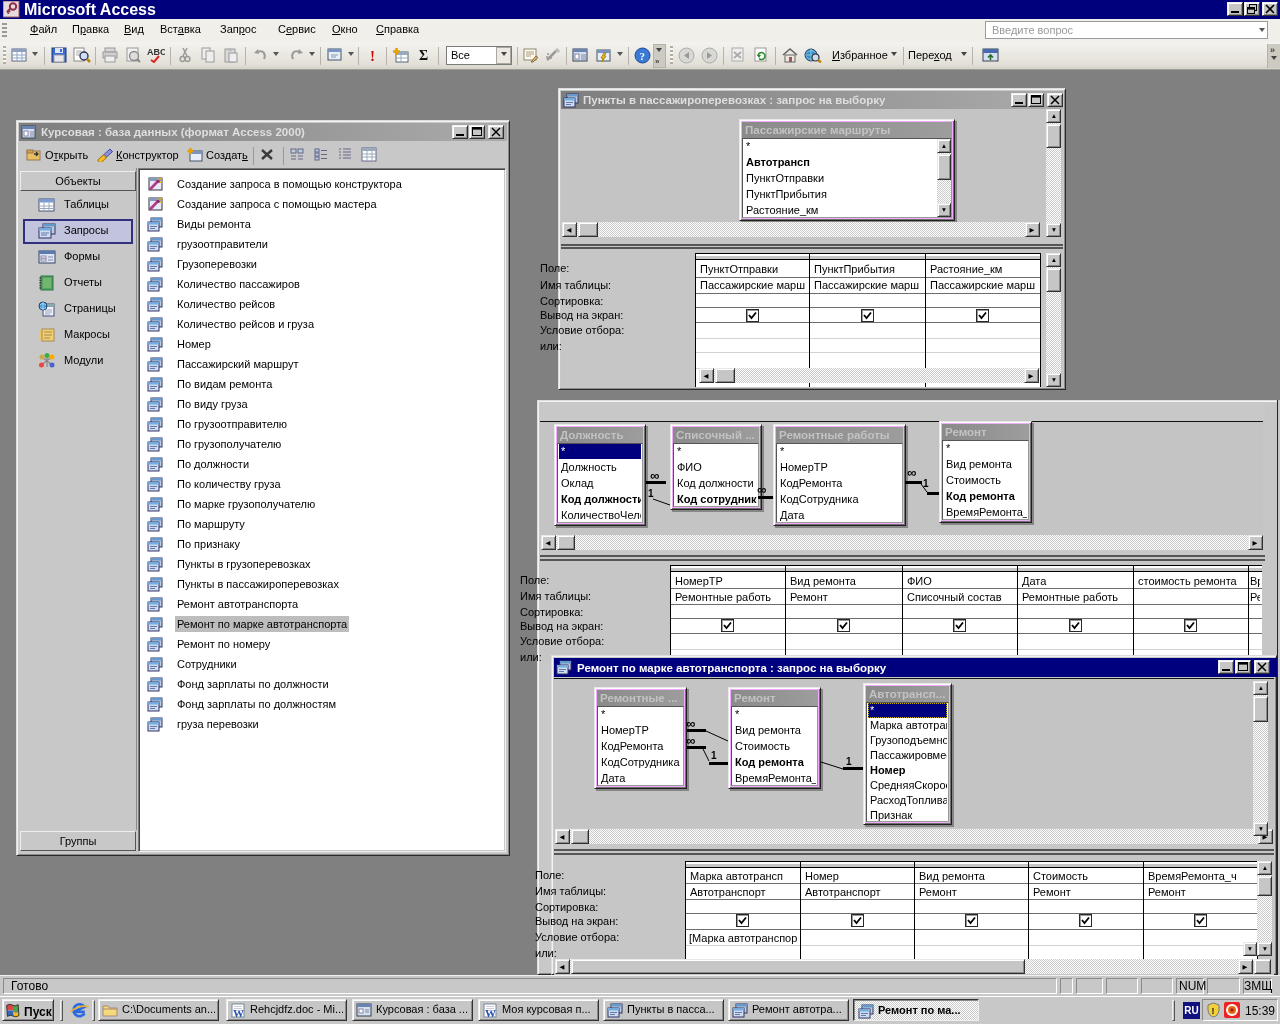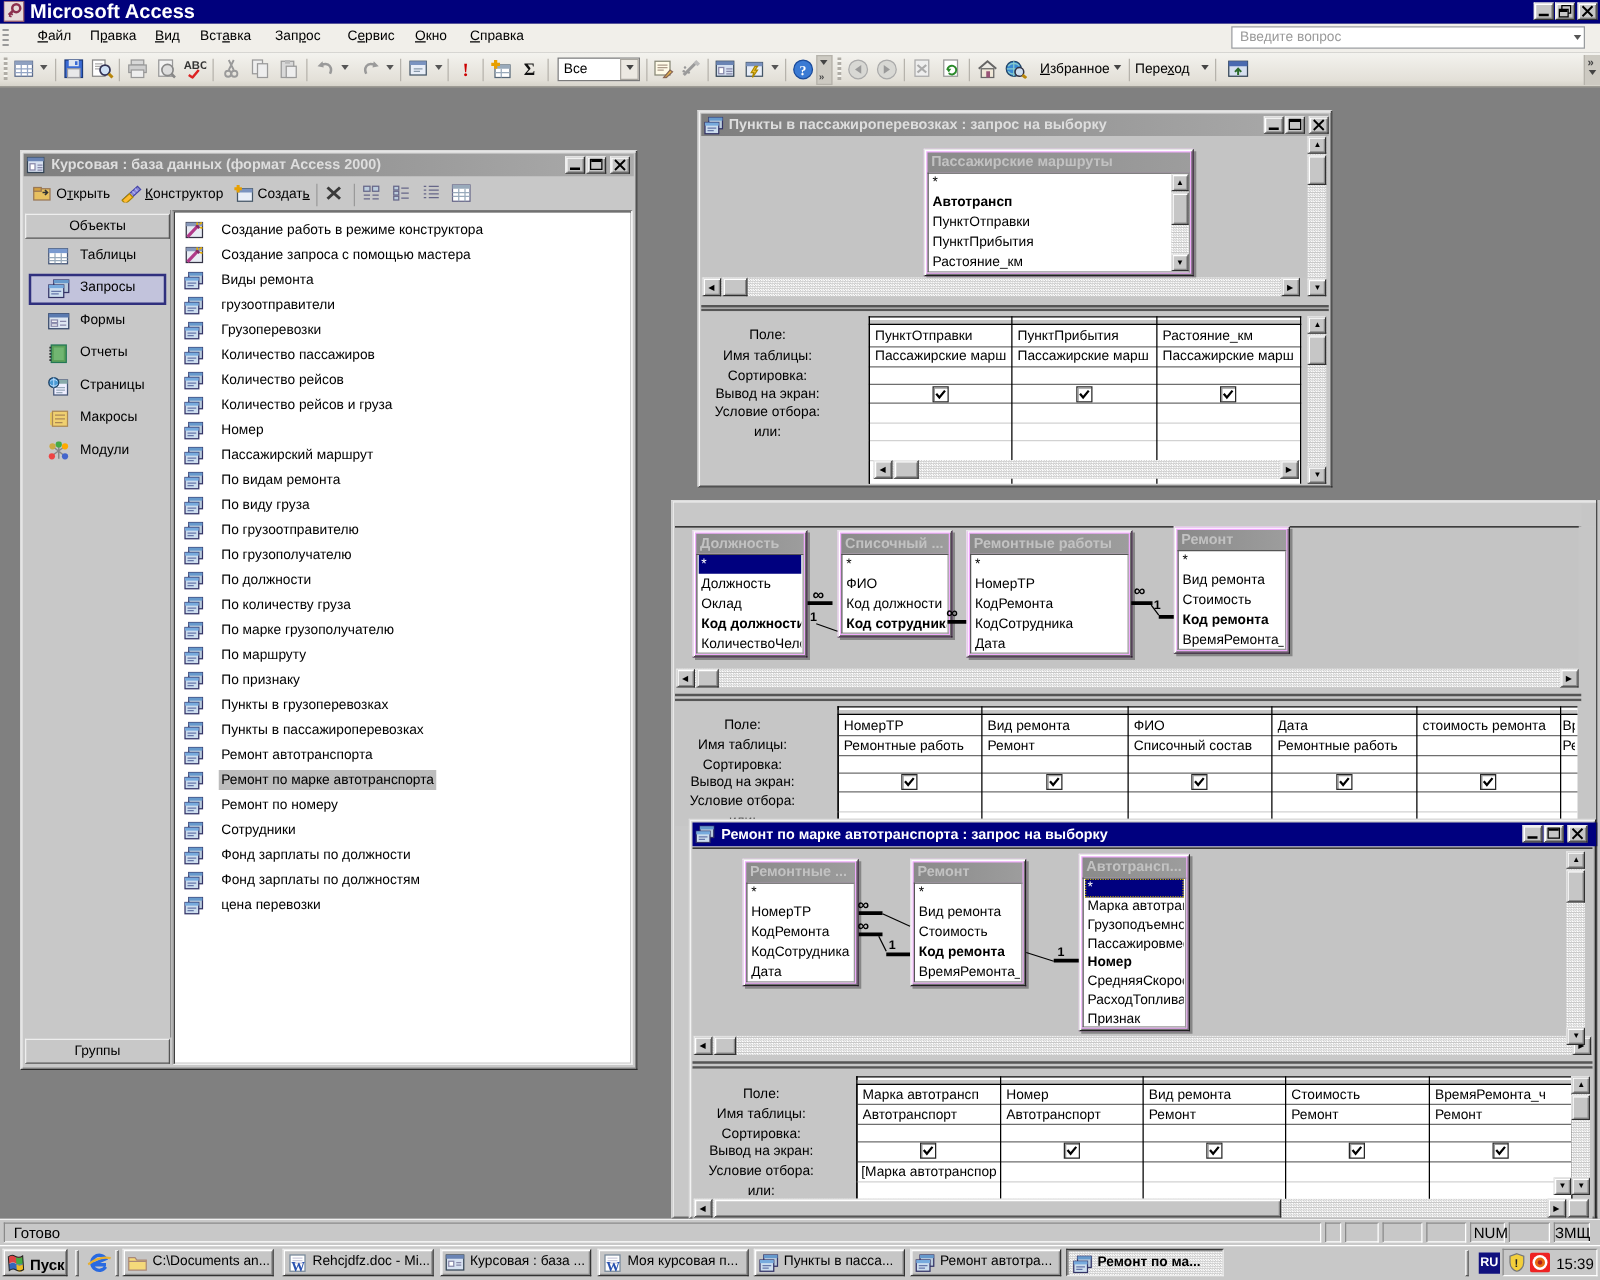--- a/index.html
+++ b/index.html
@@ -18,21 +18,21 @@
 .fr{position:absolute;left:1px;right:1px;height:15px;line-height:15px;padding-left:2px;white-space:nowrap;overflow:hidden;color:#000}
 .sel{background:#00007f;color:#fff}
 .sb{position:absolute;background:repeating-conic-gradient(#ffffff 0 25%,#c9c9c9 0 50%) 0 0/2px 2px}
 .sbtn{position:absolute;background:#c6c6c6;border:1px solid;border-color:#e8e8e8 #303030 #303030 #e8e8e8;box-shadow:inset 1px 1px 0 #fff,inset -1px -1px 0 #8a8a8a;display:flex;align-items:center;justify-content:center;font-size:8px;color:#000;line-height:1}
 .thumb{position:absolute;background:#c6c6c6;border:1px solid;border-color:#e8e8e8 #303030 #303030 #e8e8e8;box-shadow:inset 1px 1px 0 #fff,inset -1px -1px 0 #8a8a8a}
 .cb{position:absolute;width:13px;height:13px;background:#fff;border:1px solid #282828;box-shadow:inset 1px 1px 0 #9a9a9a}
 .gl{position:absolute;background:#6e6e6e}
 .gll{position:absolute;background:#d2d2d2}
 .gv{position:absolute;background:#000}
 .ct{position:absolute;white-space:nowrap;overflow:hidden;line-height:15px}
-.lbl{position:absolute;white-space:nowrap;text-align:center;color:#000}
+.lbl{position:absolute;white-space:nowrap;text-align:left;color:#000}
 .pan{border:1px solid;border-color:#8a8a8a #fff #fff #8a8a8a}
 .tsep{position:absolute;width:1px;background:#b6b3ac;top:47px;height:18px}
 .ti{position:absolute;width:20px;height:20px;top:45px;display:flex;align-items:center;justify-content:center}
 .tarr{position:absolute;width:11px;height:20px;top:45px;display:flex;align-items:center;justify-content:center}
 .menu{position:absolute;top:23px;white-space:nowrap;color:#000}
 u{text-decoration:underline}
 </style></head><body>
 <div id="s">
 
 <div class="a" style="left:0;top:0;width:1280px;height:19px;background:#00007c"></div>
@@ -436,21 +436,21 @@
     <div class="a" style="left:64px;top:354px">Модули</div>
     <div class="a" style="left:20px;top:831px;width:116px;height:20px;background:#c8c8c8;border:1px solid;border-color:#eee #555 #555 #eee;text-align:center;line-height:18px">Группы</div>
     <div class="a sunk" style="left:138px;top:168px;width:368px;height:684px;background:#fff"></div>
     <div class="a" style="left:147px;top:177px;width:16px;height:15px"><svg width="16" height="15">
         <rect x="2" y="1" width="13" height="12" fill="#e8ecf4" stroke="#334"></rect>
         <rect x="2" y="1" width="13" height="3" fill="#8899bb"></rect>
         <path d="M3 12.5 L11 4" stroke="#b03a8a" stroke-width="2.6"></path>
         <path d="M10 3 l2.5 2.5" stroke="#822a66" stroke-width="2"></path>
         <path d="M12.5 2.5 l2 -1.5 M13 5 l2 .5 M10.5 1 l.5 2" stroke="#e8b000" stroke-width="1.3"></path>
       </svg></div>
-    <div class="a" style="left:177px;top:176px;line-height:16px">Создание работь в режиме конструктора</div>
+    <div class="a" style="left:177px;top:176px;line-height:16px">Создание запроса в помощью конструктора</div>
     <div class="a" style="left:147px;top:197px;width:16px;height:15px"><svg width="16" height="15">
         <rect x="2" y="1" width="13" height="12" fill="#e8ecf4" stroke="#334"></rect>
         <rect x="2" y="1" width="13" height="3" fill="#8899bb"></rect>
         <path d="M3 12.5 L11 4" stroke="#b03a8a" stroke-width="2.6"></path>
         <path d="M10 3 l2.5 2.5" stroke="#822a66" stroke-width="2"></path>
         <path d="M12.5 2.5 l2 -1.5 M13 5 l2 .5 M10.5 1 l.5 2" stroke="#e8b000" stroke-width="1.3"></path>
       </svg></div>
     <div class="a" style="left:177px;top:196px;line-height:16px">Создание запроса с помощью мастера</div>
     <div class="a" style="left:147px;top:217px;width:16px;height:15px"><svg width="16" height="15">
         <rect x="4" y="1" width="11" height="9" fill="#bcd" stroke="#336"></rect>
@@ -652,21 +652,21 @@
         <path d="M3 9.5 h7 M3 11.5 h5" stroke="#67a"></path>
       </svg></div>
     <div class="a" style="left:177px;top:696px;line-height:16px">Фонд зарплаты по должностям</div>
     <div class="a" style="left:147px;top:717px;width:16px;height:15px"><svg width="16" height="15">
         <rect x="4" y="1" width="11" height="9" fill="#bcd" stroke="#336"></rect>
         <rect x="4" y="1" width="11" height="2.5" fill="#69c"></rect>
         <rect x="1" y="5" width="11" height="9" fill="#cde" stroke="#336"></rect>
         <rect x="1" y="5" width="11" height="2.5" fill="#7ad"></rect>
         <path d="M3 9.5 h7 M3 11.5 h5" stroke="#67a"></path>
       </svg></div>
-    <div class="a" style="left:177px;top:716px;line-height:16px">цена перевозки</div>
+    <div class="a" style="left:177px;top:716px;line-height:16px">груза перевозки</div>
     <div class="win" style="left:558px;top:88px;width:508px;height:302px"></div>
     <div class="cap capi" style="left:561px;top:91px;width:502px;height:18px">
       <span style="margin-left:2px;display:inline-flex">
         <svg width="16" height="15">
           <rect x="4" y="1" width="11" height="9" fill="#bcd" stroke="#336"></rect>
           <rect x="4" y="1" width="11" height="2.5" fill="#69c"></rect>
           <rect x="1" y="5" width="11" height="9" fill="#cde" stroke="#336"></rect>
           <rect x="1" y="5" width="11" height="2.5" fill="#7ad"></rect>
           <path d="M3 9.5 h7 M3 11.5 h5" stroke="#67a"></path>
         </svg>

